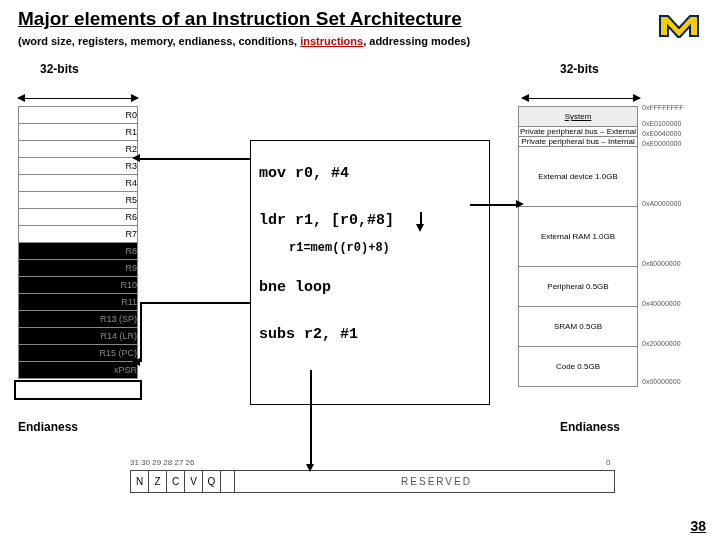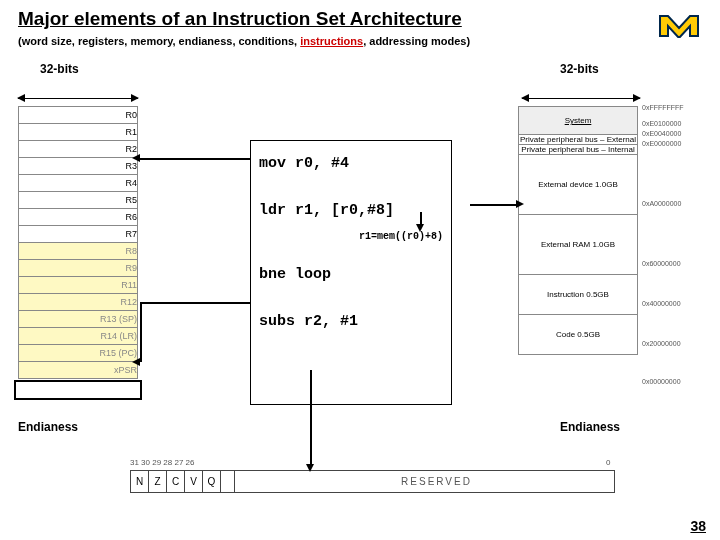--- a/index.html
+++ b/index.html
@@ -8,28 +8,28 @@
   .subtitle { font-size: 11px; font-weight: bold; position: absolute; top: 35px; left: 18px; }
   .subtitle .red { color: #c00; text-decoration: underline; }
   .logo { position: absolute; top: 8px; right: 20px; }
   .label { font-size: 12px; font-weight: bold; position: absolute; }
   .arrow-h { position: absolute; height: 0; border-top: 1.5px solid #000; }
   .arrow-h::before, .arrow-h::after { content: ""; position: absolute; width: 0; height: 0; top: -5px; border-top: 4px solid transparent; border-bottom: 4px solid transparent; }
   .arrow-h::before { left: -1px; border-right: 8px solid #000; }
   .arrow-h::after { right: -1px; border-left: 8px solid #000; }
   .regtable { position: absolute; top: 106px; left: 18px; width: 120px; border-collapse: collapse; font-size: 9px; }
   .regtable td { border: 1px solid #888; height: 17px; text-align: right; background: #fff; }
-  .regtable .sub { color: #888; background: #fef9c3; }
-  .codebox { position: absolute; top: 140px; left: 250px; width: 202px; height: 265px; border: 1px solid #000; padding: 14px 8px; }
+  .regtable .sub { color: #888; background: #000000; }
+  .codebox { position: absolute; top: 140px; left: 250px; width: 240px; height: 265px; border: 1px solid #000; padding: 24px 8px; }
   .codebox .instr { font-family: "Courier New", monospace; font-size: 15px; font-weight: bold; margin-bottom: 30px; }
-  .codebox .note { font-family: "Courier New", monospace; font-size: 10px; font-weight: bold; margin: -18px 0 24px 30px; text-align: right; }
+  .codebox .note { font-family: "Courier New", monospace; font-size: 12px; font-weight: bold; margin: -18px 0 24px 30px; }
   .mem { position: absolute; top: 106px; right: 22px; width: 180px; }
   .memtable { width: 120px; border-collapse: collapse; font-size: 8px; }
   .memtable td { border: 1px solid #888; text-align: center; background: #fff; }
-  .memtable .h10 { height: 10px; } .memtable .h16 { height: 28px; text-decoration: underline; } .memtable .h40 { height: 40px; }
+  .memtable .h10 { height: 10px; } .memtable .h16 { height: 20px; text-decoration: underline; } .memtable .h40 { height: 40px; }
   .memtable .h60 { height: 60px; }
   .memaddr { position: absolute; font-size: 7px; color: #555; }
   .flags { position: absolute; left: 130px; top: 470px; }
   .flagtab { border-collapse: collapse; font-size: 10px; }
   .flagtab td { border: 1px solid #444; width: 18px; height: 22px; text-align: center; }
   .flagtab .res { width: 380px; font-size: 10px; letter-spacing: 2px; color: #555; padding-left: 24px; }
   .bitnum { font-size: 8px; color: #555; position: absolute; }
   .pagenum { position: absolute; bottom: 6px; right: 14px; font-size: 14px; font-weight: bold; text-decoration: underline; }
   .highlight { position: absolute; border: 2px solid #000; pointer-events: none; }
   .arrow-line { position: absolute; background: #000; }
@@ -83,24 +83,24 @@
   <tr>
         <td>R7</td>
       </tr>
   <tr>
         <td class="sub">R8</td>
       </tr>
   <tr>
         <td class="sub">R9</td>
       </tr>
   <tr>
+        <td class="sub">R10</td>
+      </tr>
+  <tr>
         <td class="sub">R11</td>
-      </tr>
-  <tr>
-        <td class="sub">R12</td>
       </tr>
   <tr>
         <td class="sub">R13 (SP)</td>
       </tr>
   <tr>
         <td class="sub">R14 (LR)</td>
       </tr>
   <tr>
         <td class="sub">R15 (PC)</td>
       </tr>
@@ -131,21 +131,24 @@
     <tr>
           <td class="h10">Private peripheral bus – Internal</td>
         </tr>
     <tr>
           <td class="h60">External device   1.0GB</td>
         </tr>
     <tr>
           <td class="h60">External RAM   1.0GB</td>
         </tr>
     <tr>
-          <td class="h40">Instruction   0.5GB</td>
+          <td class="h40">Peripheral   0.5GB</td>
+        </tr>
+    <tr>
+          <td class="h40">SRAM   0.5GB</td>
         </tr>
     <tr>
           <td class="h40">Code   0.5GB</td>
         </tr>
   </tbody>
     </table>
   <div class="memaddr" style="top:-2px; left:124px;">0xFFFFFFFF</div>
   <div class="memaddr" style="top:14px; left:124px;">0xE0100000</div>
   <div class="memaddr" style="top:24px; left:124px;">0xE0040000</div>
   <div class="memaddr" style="top:34px; left:124px;">0xE0000000</div>

